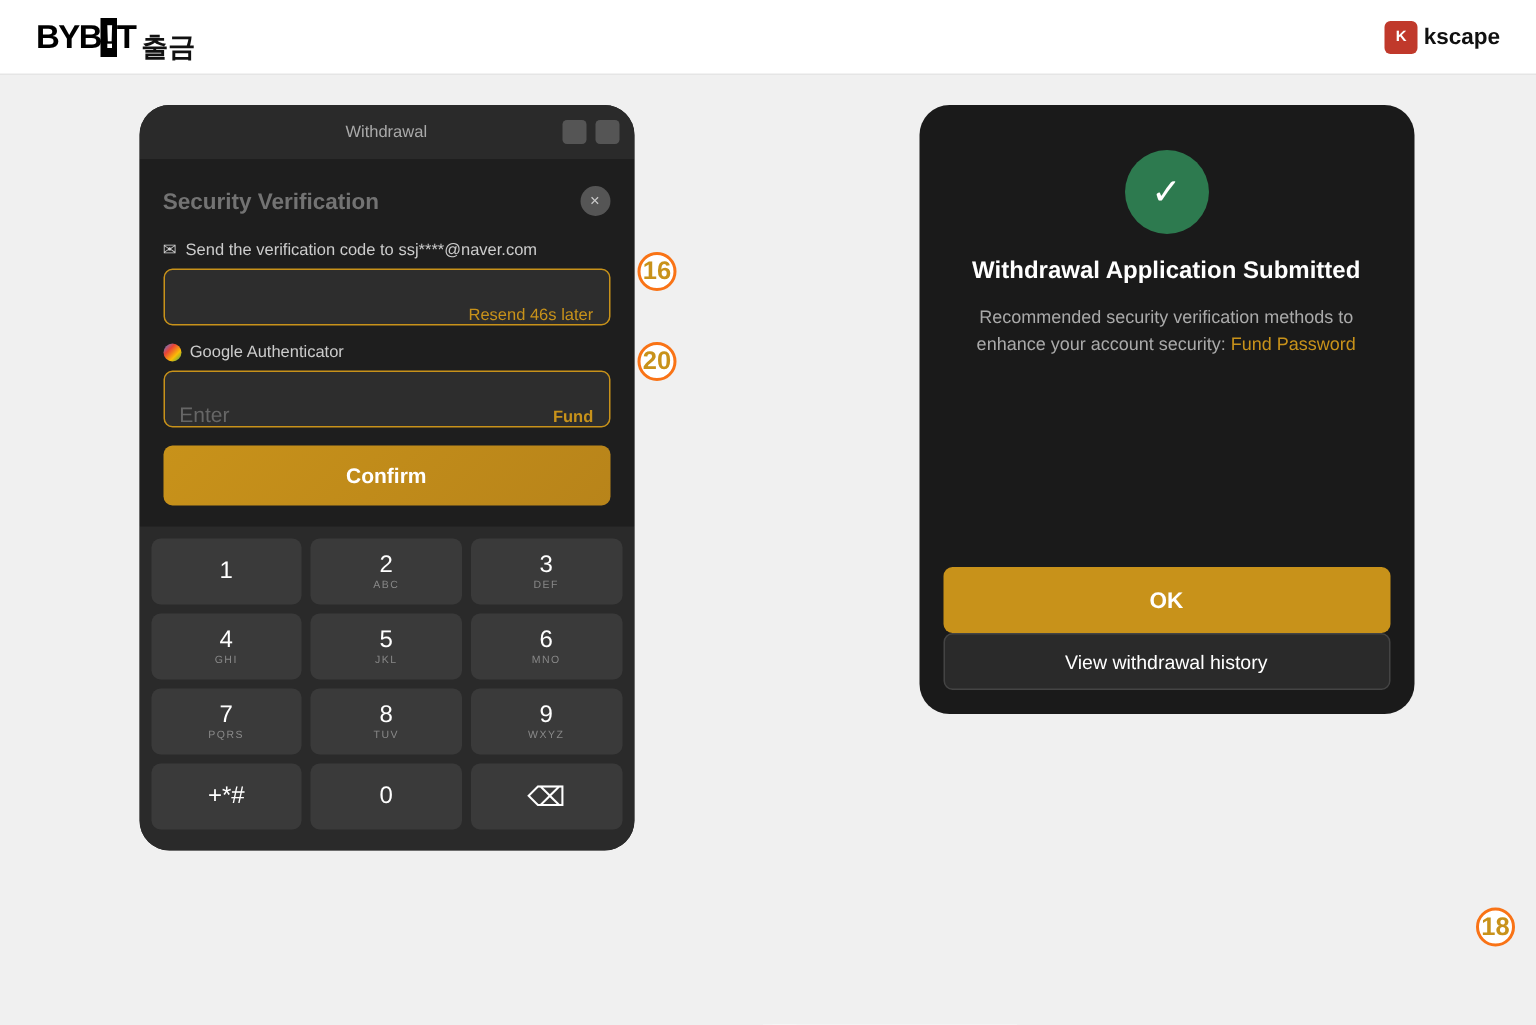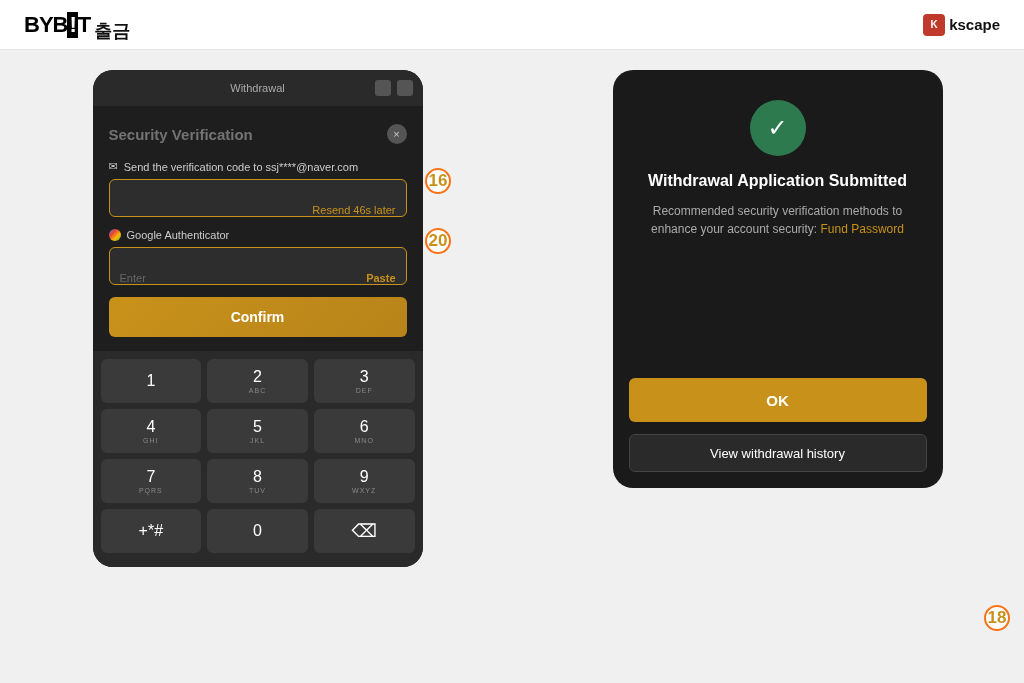--- a/index.html
+++ b/index.html
@@ -177,21 +177,21 @@
       justify-content: flex-end;
       padding: 0 10px;
       position: relative;
     }
     .input-resend {
       color: #c8921a;
       font-size: 11px;
     }
     .input-placeholder {
       color: #666;
-      font-size: 11px;
+      font-size: 14px;
     }
     .paste-btn {
       color: #c8921a;
       font-size: 11px;
       font-weight: 600;
     }
 
     .google-auth-label {
       display: flex;
       align-items: flex-end;
@@ -355,21 +355,21 @@
       font-size: 12px;
     }
 
     .success-spacer {
       flex: 1;
       min-height: 120px;
     }
 
     .ok-btn {
       width: calc(100% - 32px);
-      margin: 0 16px 12px;
+      margin: 0 16px 0;
       height: 44px;
       background: #c8921a;
       border: none;
       border-radius: 6px;
       color: #ffffff;
       font-size: 15px;
       font-weight: 600;
       cursor: pointer;
       display: flex;
       align-items: center;
@@ -445,21 +445,21 @@
           </div>
         </div>
 
         <div class="verification-section">
           <div class="google-auth-label">
             <div class="google-icon"></div>
             <span>Google Authenticator</span>
           </div>
           <div class="input-field">
             <span class="input-placeholder" style="position:absolute;left:10px;">Enter</span>
-            <span class="paste-btn">Paste</span>
+            <span class="paste-btn">Fund</span>
           </div>
         </div>
 
         <button class="confirm-btn">
           <span>Confirm</span>
         </button>
 
       </div>
 
       <div class="numpad">

